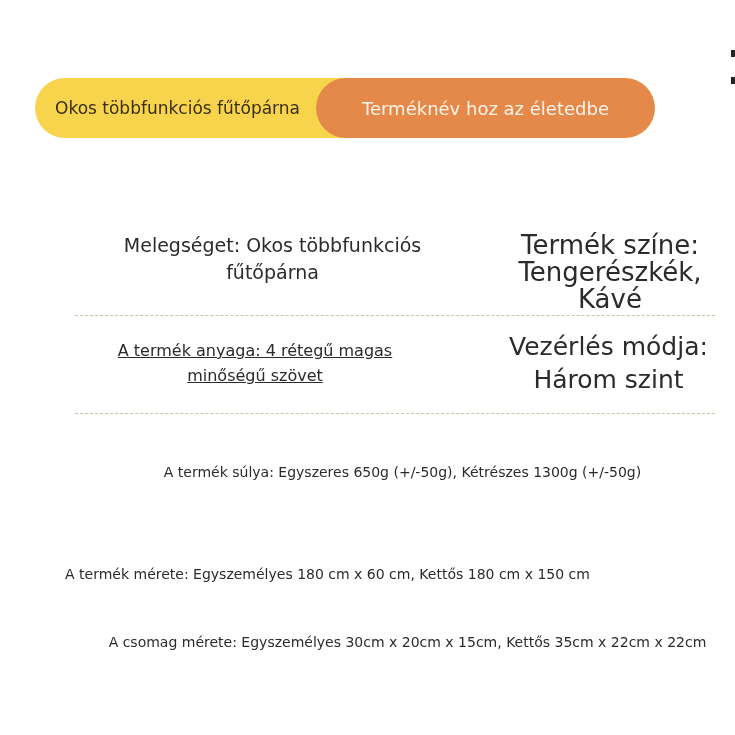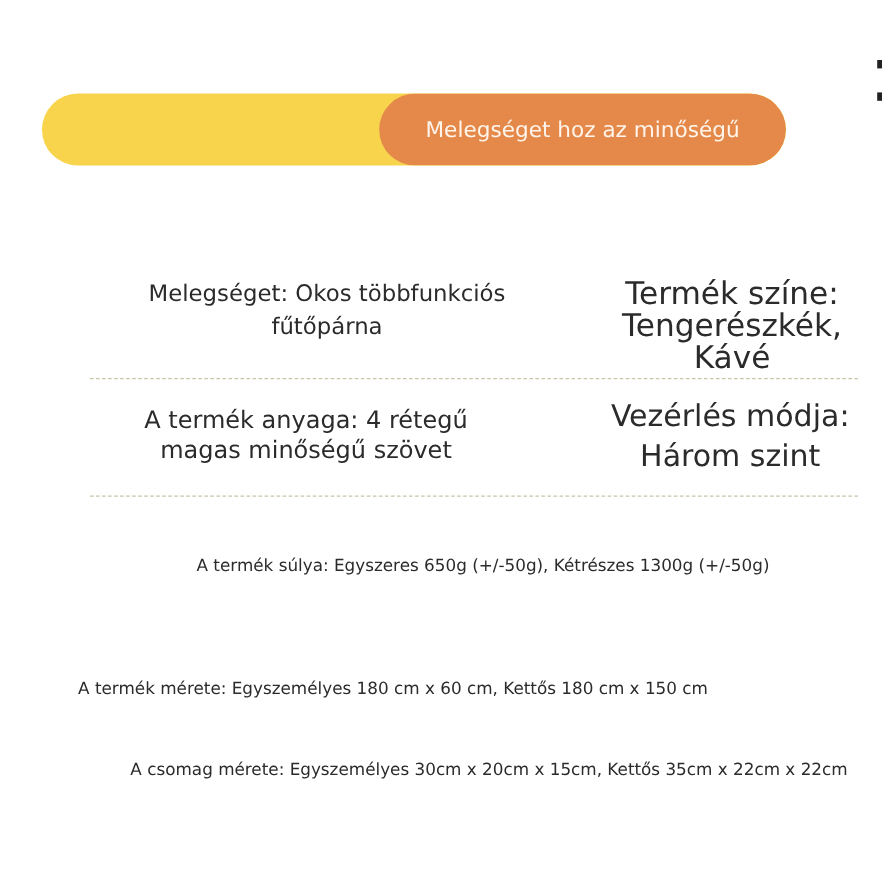--- a/index.html
+++ b/index.html
@@ -81,22 +81,23 @@
       left: 490px;
       top: 232px;
       width: 240px;
       font-size: 26px;
       line-height: 27px;
     }
     .cell.material {
       left: 95px;
       top: 338px;
       width: 320px;
-      font-size: 20px;
+      font-size: 16px;
       line-height: 25px;
+      text-decoration: underline;
     }
     .cell.control {
       left: 480px;
       top: 330px;
       width: 257px;
       font-size: 25px;
       line-height: 33px;
     }
     .divider {
       position: absolute;
@@ -121,21 +122,22 @@
       top: 632px;
       left: 100px;
       width: 615px;
       line-height: 21px;
     }
   </style>
 </head>
 <body>
 
 <div class="banner">
-  <div class="banner-right">Melegséget hoz az minőségű</div>
+  <div class="banner-left">Okos többfunkciós fűtőpárna</div>
+  <div class="banner-right">Terméknév hoz az életedbe</div>
 </div>
 
 <div class="side-dots">
   <div class="side-dot"></div>
   <div class="side-dot"></div>
 </div>
 
 <div class="cell name">Melegséget: Okos többfunkciós fűtőpárna</div>
 <div class="cell color">Termék színe: Tengerészkék, Kávé</div>
 

